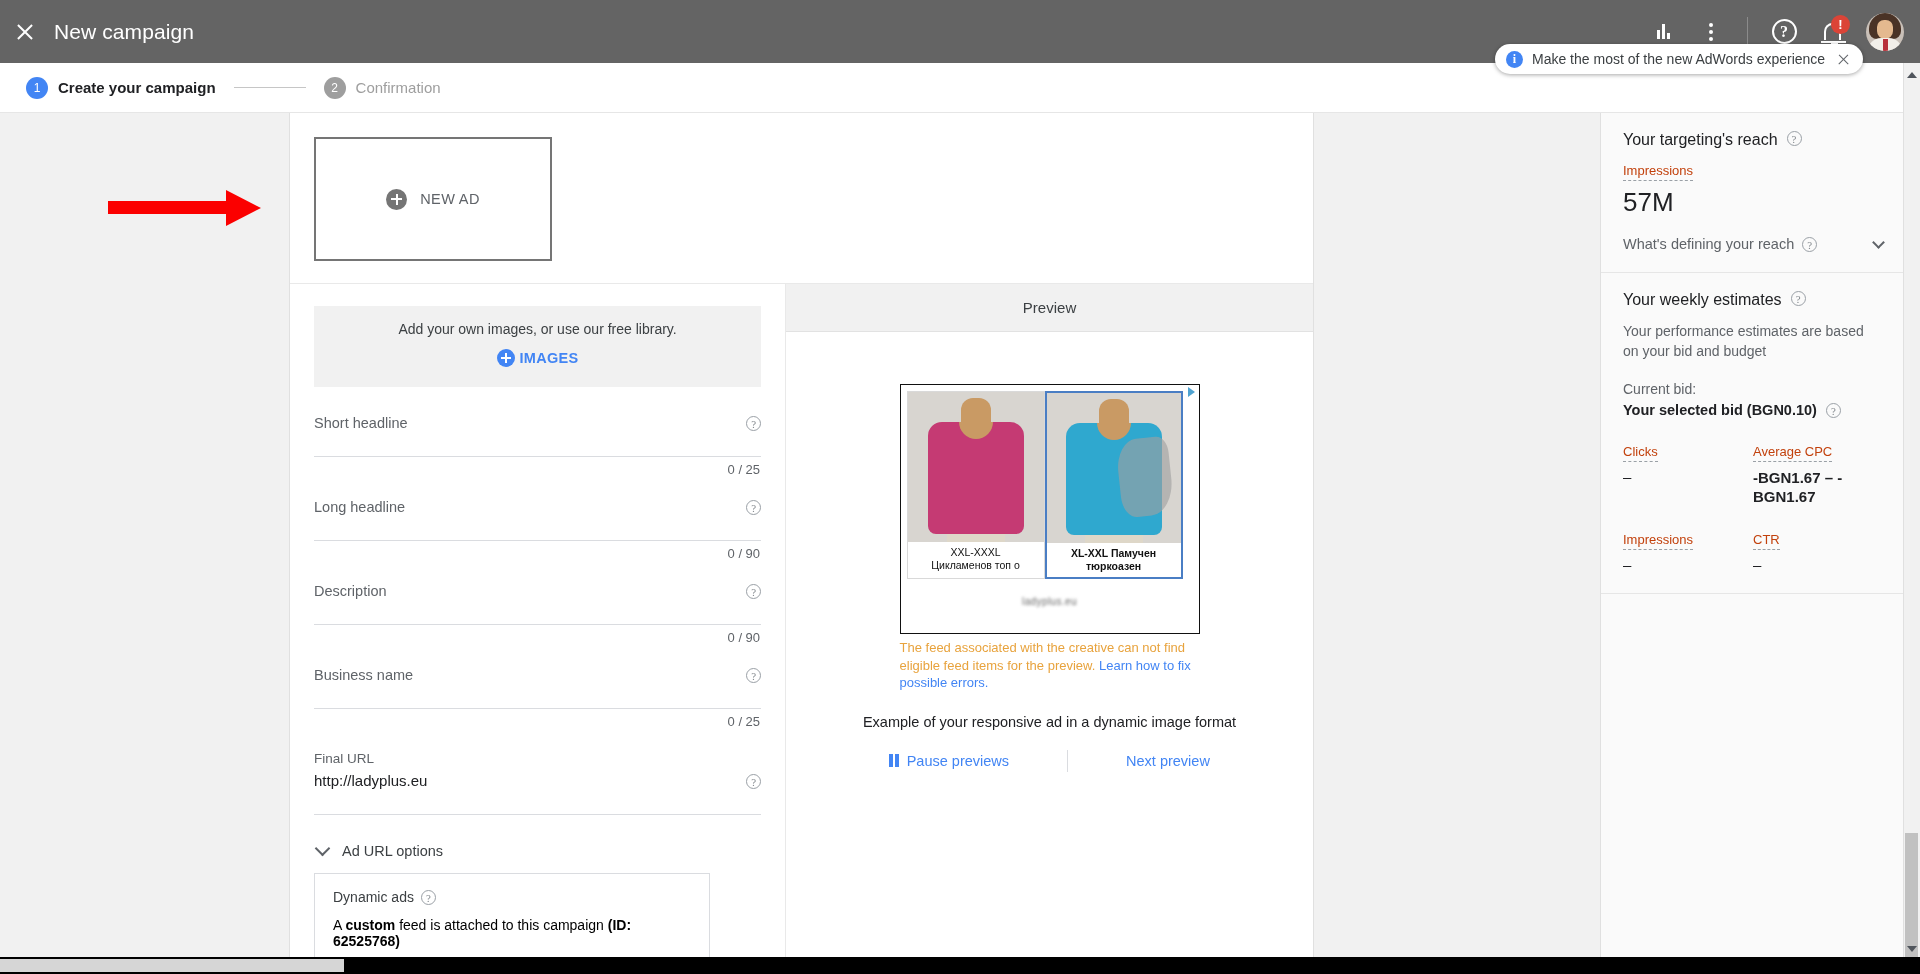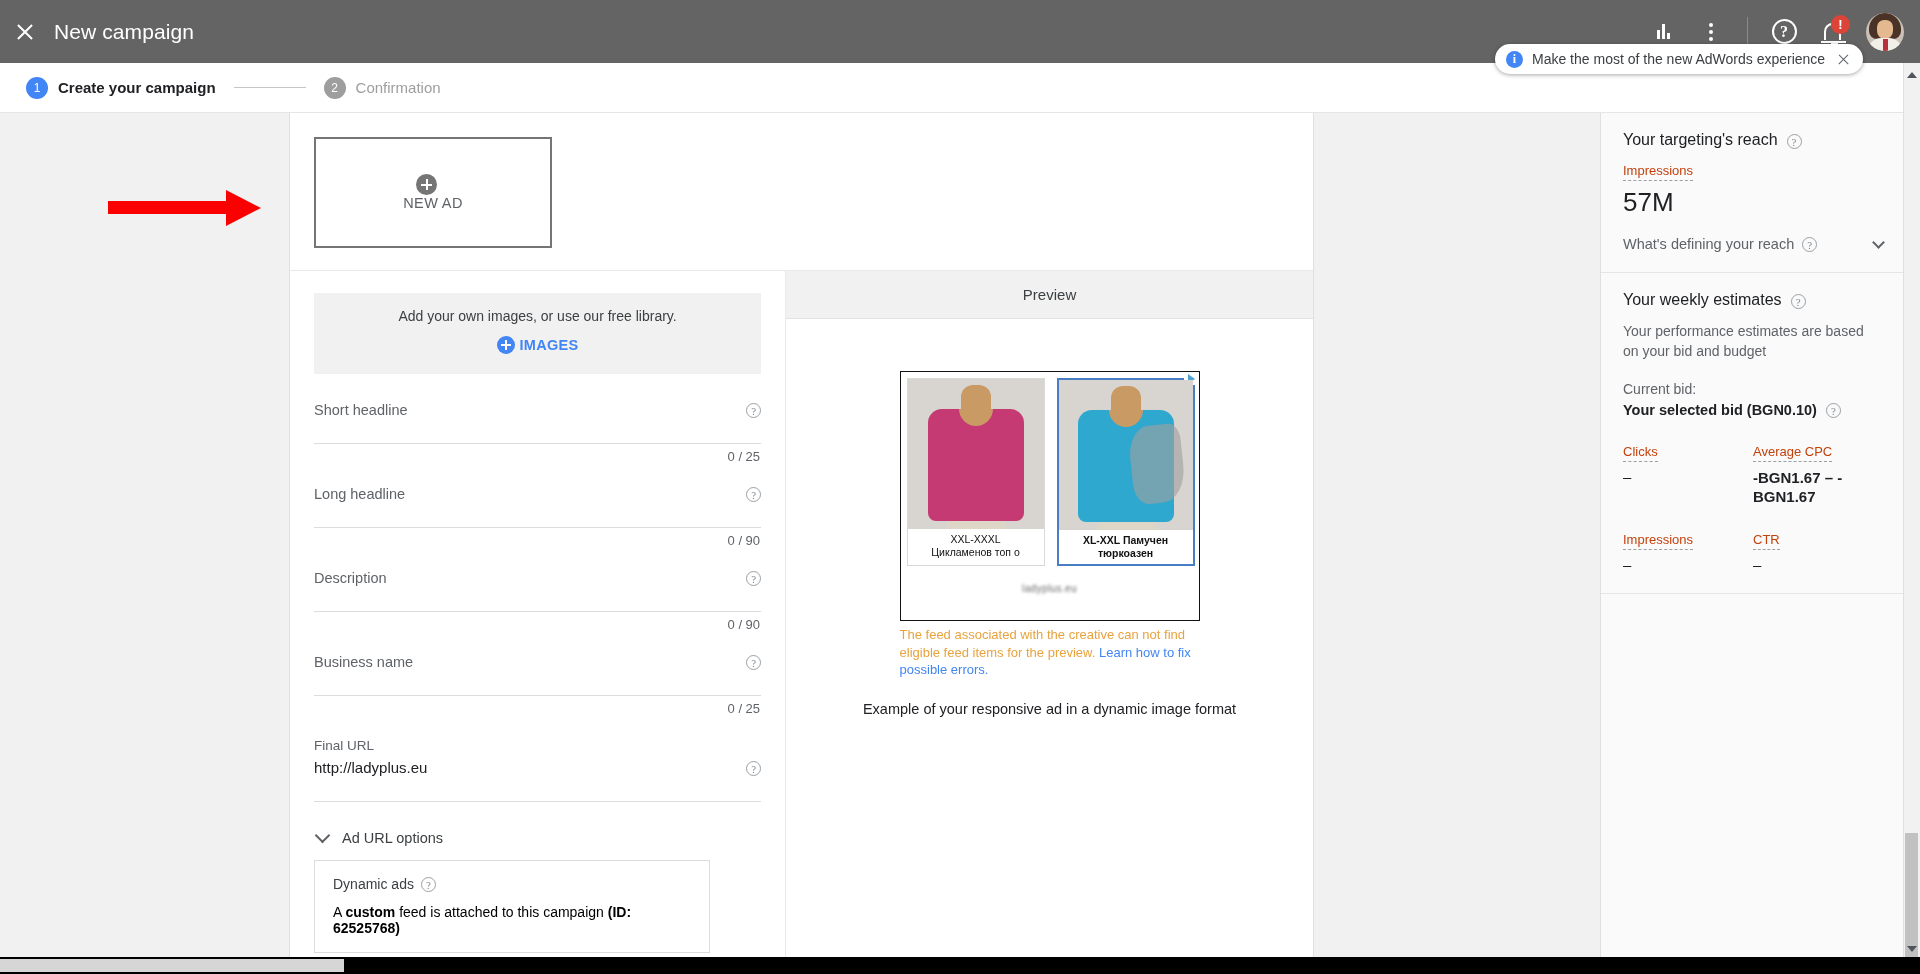--- a/index.html
+++ b/index.html
@@ -136,22 +136,22 @@
     background: #fff; border-left: 1px solid #e0e0e0; border-right: 1px solid #e0e0e0;
   }
   .right-rail {
     position: absolute; top: 113px; left: 1600px; width: 305px; height: 861px;
     background: #fafafa; border-left: 1px solid #e0e0e0;
   }
 
   
   .newad-section { padding: 24px 0 22px 24px; border-bottom: 1px solid #e9e9e9; }
   .newad-box {
-    width: 238px; height: 111px; border: 2px solid #757575; background: #fff;
-    display: flex; align-items: center; justify-content: center; cursor: pointer; flex-direction: column;
+    width: 238px; height: 124px; border: 2px solid #757575; background: #fff;
+    display: flex; align-items: center; justify-content: center; cursor: pointer;
   }
   .plus-circle {
     width: 21px; height: 21px; border-radius: 50%; background: #757575;
     position: relative; margin-right: 13px;
   }
   .plus-circle:before, .plus-circle:after {
     content:""; position:absolute; background:#fff;
   }
   .plus-circle:before { left:5px; top:9.5px; width:11px; height:2px; }
   .plus-circle:after  { left:9.5px; top:5px; width:2px; height:11px; }
@@ -236,21 +236,21 @@
     margin: 0 auto; position: relative;
   }
   .adchoices {
     position: absolute; right: 0; top: 0; width: 15px; height: 13px;
     background: #fff; display:flex; align-items:center; justify-content:center;
   }
   .adchoices i {
     width: 0; height: 0; border-left: 7px solid #4fa3d1;
     border-top: 5px solid transparent; border-bottom: 5px solid transparent;
   }
-  .ad-tiles { display: flex; gap: 12px; padding: 6px 4px 0 6px; }
+  .ad-tiles { display: flex; gap: 0; padding: 6px 4px 0 6px; }
   .tile { width: 138px; background: #fff; }
   .tile.sel { border: 2px solid #4a7ec4; }
   .tile.unsel { border: 1px solid #d9d9d9; }
   .tile-img { height: 150px; position: relative; overflow: hidden; background: #d8d5d0; }
   .mann-neck {
     position:absolute; left: 50%; transform: translateX(-50%); top: 6px;
     width: 30px; height: 34px; background: #c99a64; border-radius: 12px 12px 4px 4px;
   }
   .shirt {
     position:absolute; left: 50%; transform: translateX(-50%); top: 30px;
@@ -296,21 +296,21 @@
   }
   .pause-btn, .next-btn {
     font-size: 14.5px; color: #4285f4; cursor: pointer; display:flex; align-items:center;
   }
   .pause-bars { display:flex; gap:2.5px; margin-right: 8px; }
   .pause-bars i { display:block; width: 3.5px; height: 13px; background: #4285f4; }
   .ctrl-div { width:1px; height: 22px; background: #dadce0; margin: 0 58px; }
 
   
   .rail-sec { padding: 18px 22px 20px 22px; border-bottom: 1px solid #e6e6e6; }
-  .rail-title-row { display: flex; align-items: flex-end; margin-bottom: 12px; }
+  .rail-title-row { display: flex; align-items: flex-start; margin-bottom: 12px; }
   .rail-title { font-size: 16px; color: #202124; margin-right: 9px; }
   .dotted-label {
     font-size: 13px; color: #c2410c; border-bottom: 1px dashed #9aa0a6;
     display: inline-block; padding-bottom: 2px; cursor: help;
   }
   .big-num { font-size: 26px; color: #202124; margin-top: 6px; }
   .reach-row {
     display: flex; align-items: center; margin-top: 18px; cursor: pointer; justify-content: center;
   }
   .reach-label { font-size: 14.5px; color: #5f6368; margin-right: 8px; }
@@ -541,20 +541,33 @@
             <span>ladyplus.eu</span>
           </div>
         </div>
 
         <div class="warn-text">
           <span>The feed associated with the creative can not find eligible feed items for the preview. </span><span class="warn-link">Learn how to fix possible errors.</span>
         </div>
 
         <div class="ex-text">Example of your responsive ad in a dynamic image format</div>
 
+        <div class="prev-controls">
+          <div class="pause-btn">
+            <div class="pause-bars">
+                <i></i>
+                <i></i>
+              </div>
+            <span>Pause previews</span>
+          </div>
+          <div class="ctrl-div"></div>
+          <div class="next-btn">
+            <span>Next preview</span>
+          </div>
+        </div>
 
       </div>
     </div>
 
   </div>
 </div>
 
 <div class="right-rail">
 
   <div class="rail-sec">

